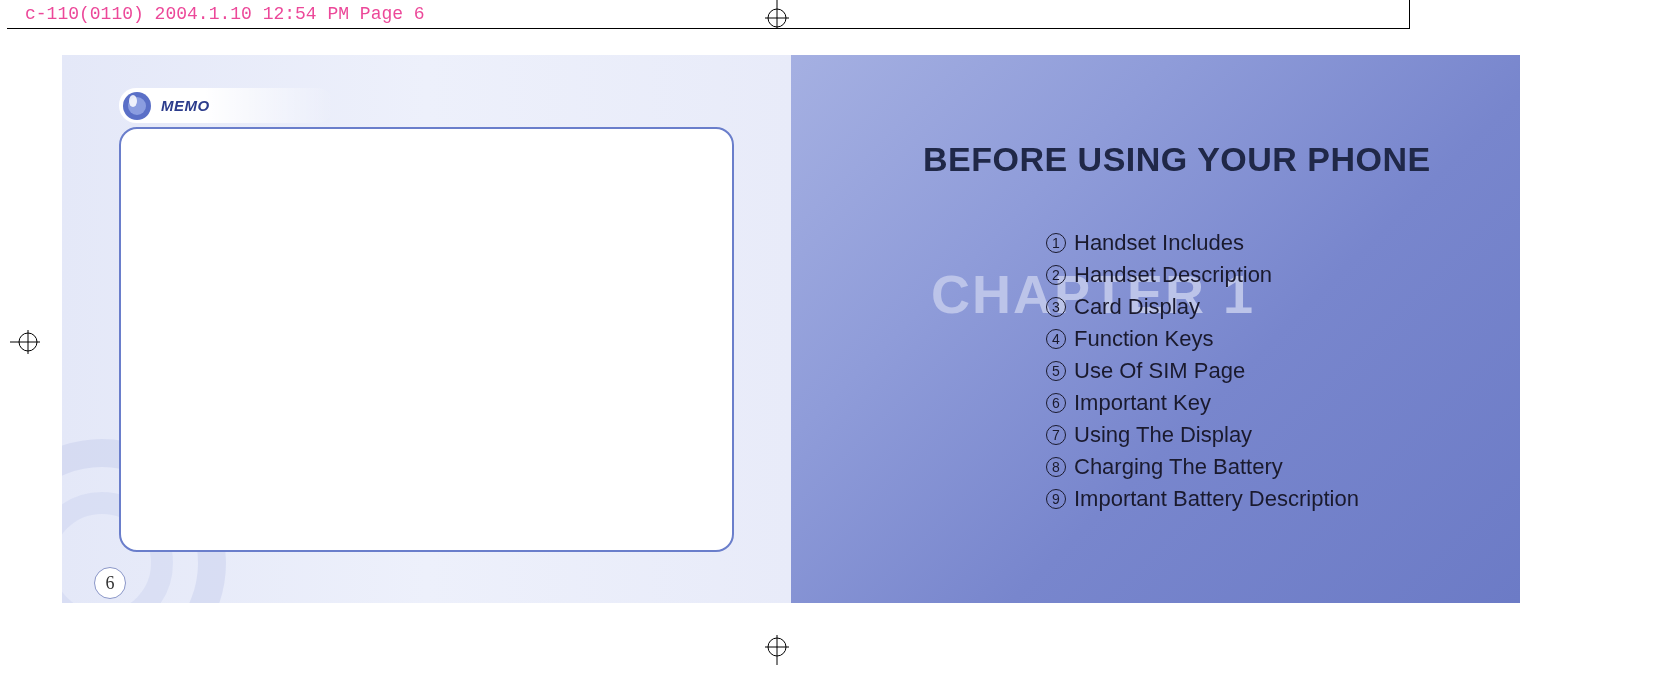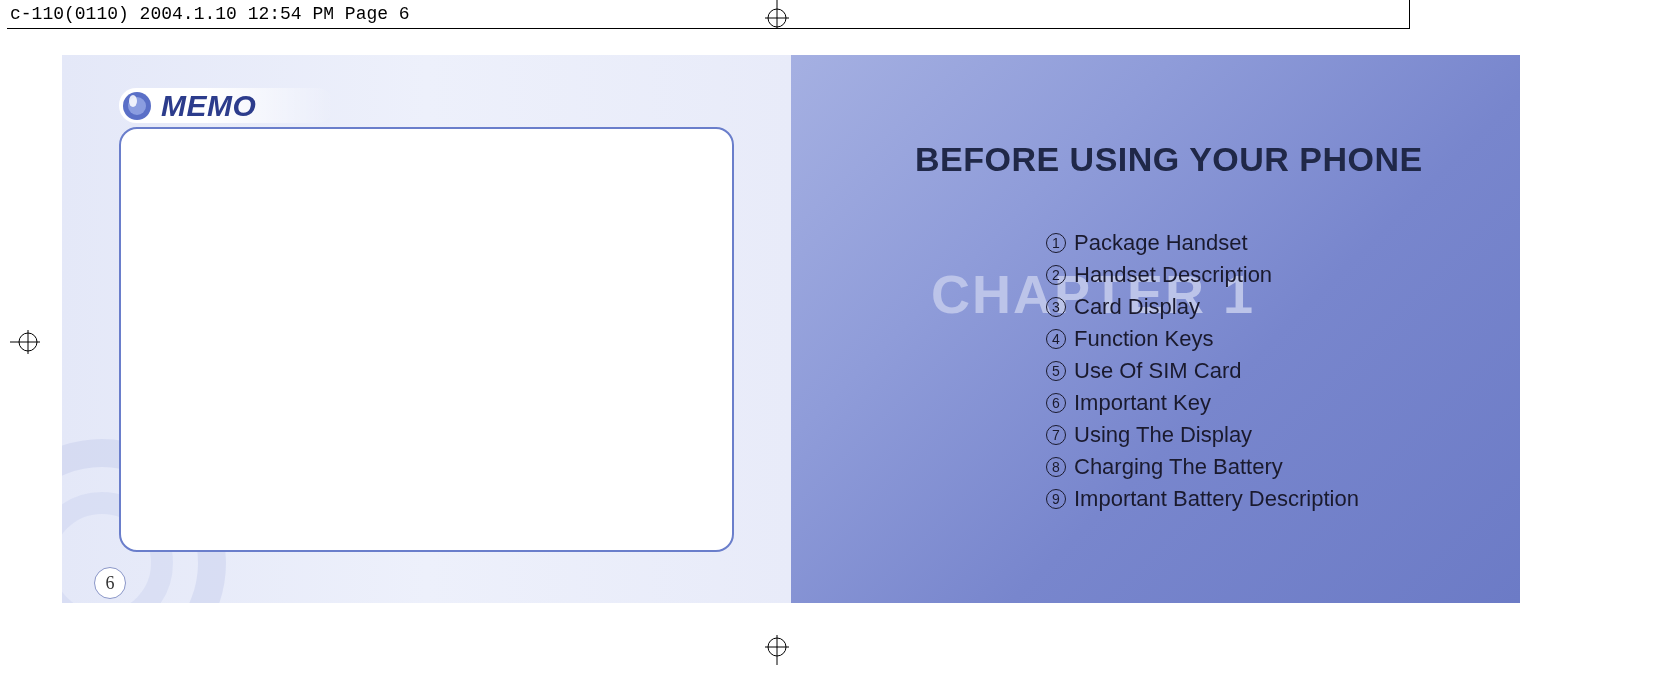--- a/index.html
+++ b/index.html
@@ -14,22 +14,22 @@
       position: absolute;
       top: 0; left: 0;
       width: 100%;
       height: 28px;
       display: flex;
       align-items: center;
     }
     .top-bar-text {
       font-family: "Courier New", monospace;
       font-size: 18px;
-      color: #000000;
-      padding-left: 10px;
+      color: #ec4899;
+      padding-left: 25px;
     }
     .top-border {
       position: absolute;
       top: 28px;
       left: 7px;
       right: 250px;
       height: 1px;
       background: #000;
     }
     .right-border {
@@ -92,21 +92,21 @@
       border-radius: 17px;
     }
     .memo-bullet {
       width: 32px; height: 32px;
       margin-left: 2px;
     }
     .memo-text {
       font-family: "Comic Sans MS", cursive, sans-serif;
       font-weight: bold;
       font-style: italic;
-      font-size: 30px;
+      font-size: 15px;
       color: #2c3c8c;
       margin-left: 8px;
       letter-spacing: 0.5px;
     }
     .memo-box {
       position: absolute;
       top: 72px;
       left: 57px;
       width: 615px;
       height: 425px;
@@ -131,21 +131,21 @@
 
     .page-right {
       width: 729px;
       height: 548px;
       background: linear-gradient(135deg, #a5b0e2 0%, #8f9cd9 30%, #7886cd 60%, #6c7bc6 100%);
       position: relative;
       color: #1a1a2e;
     }
     .chapter-title {
       position: absolute;
-      top: 85px; left: 124px;
+      top: 85px; left: 132px;
       font-family: "Futura", "Century Gothic", Arial, sans-serif;
       font-weight: bold;
       font-size: 34px;
       color: #202848;
       letter-spacing: 0.5px;
     }
     .chapter-bg {
       position: absolute;
       top: 208px;
       left: 140px;
@@ -241,37 +241,37 @@
     <div class="memo-box"></div>
     <div class="page-num">6</div>
   </div>
 
   <div class="page-right">
     <div class="chapter-title">BEFORE USING YOUR PHONE</div>
     <div class="chapter-bg">CHAPTER 1</div>
     <ul class="toc-list">
       <li>
           <span class="circ-num">1</span>
-          <span>Package Handset</span>
+          <span>Handset Includes</span>
         </li>
       <li>
           <span class="circ-num">2</span>
           <span>Handset Description</span>
         </li>
       <li>
           <span class="circ-num">3</span>
           <span>Card Display</span>
         </li>
       <li>
           <span class="circ-num">4</span>
           <span>Function Keys</span>
         </li>
       <li>
           <span class="circ-num">5</span>
-          <span>Use Of SIM Card</span>
+          <span>Use Of SIM Page</span>
         </li>
       <li>
           <span class="circ-num">6</span>
           <span>Important Key</span>
         </li>
       <li>
           <span class="circ-num">7</span>
           <span>Using The Display</span>
         </li>
       <li>

